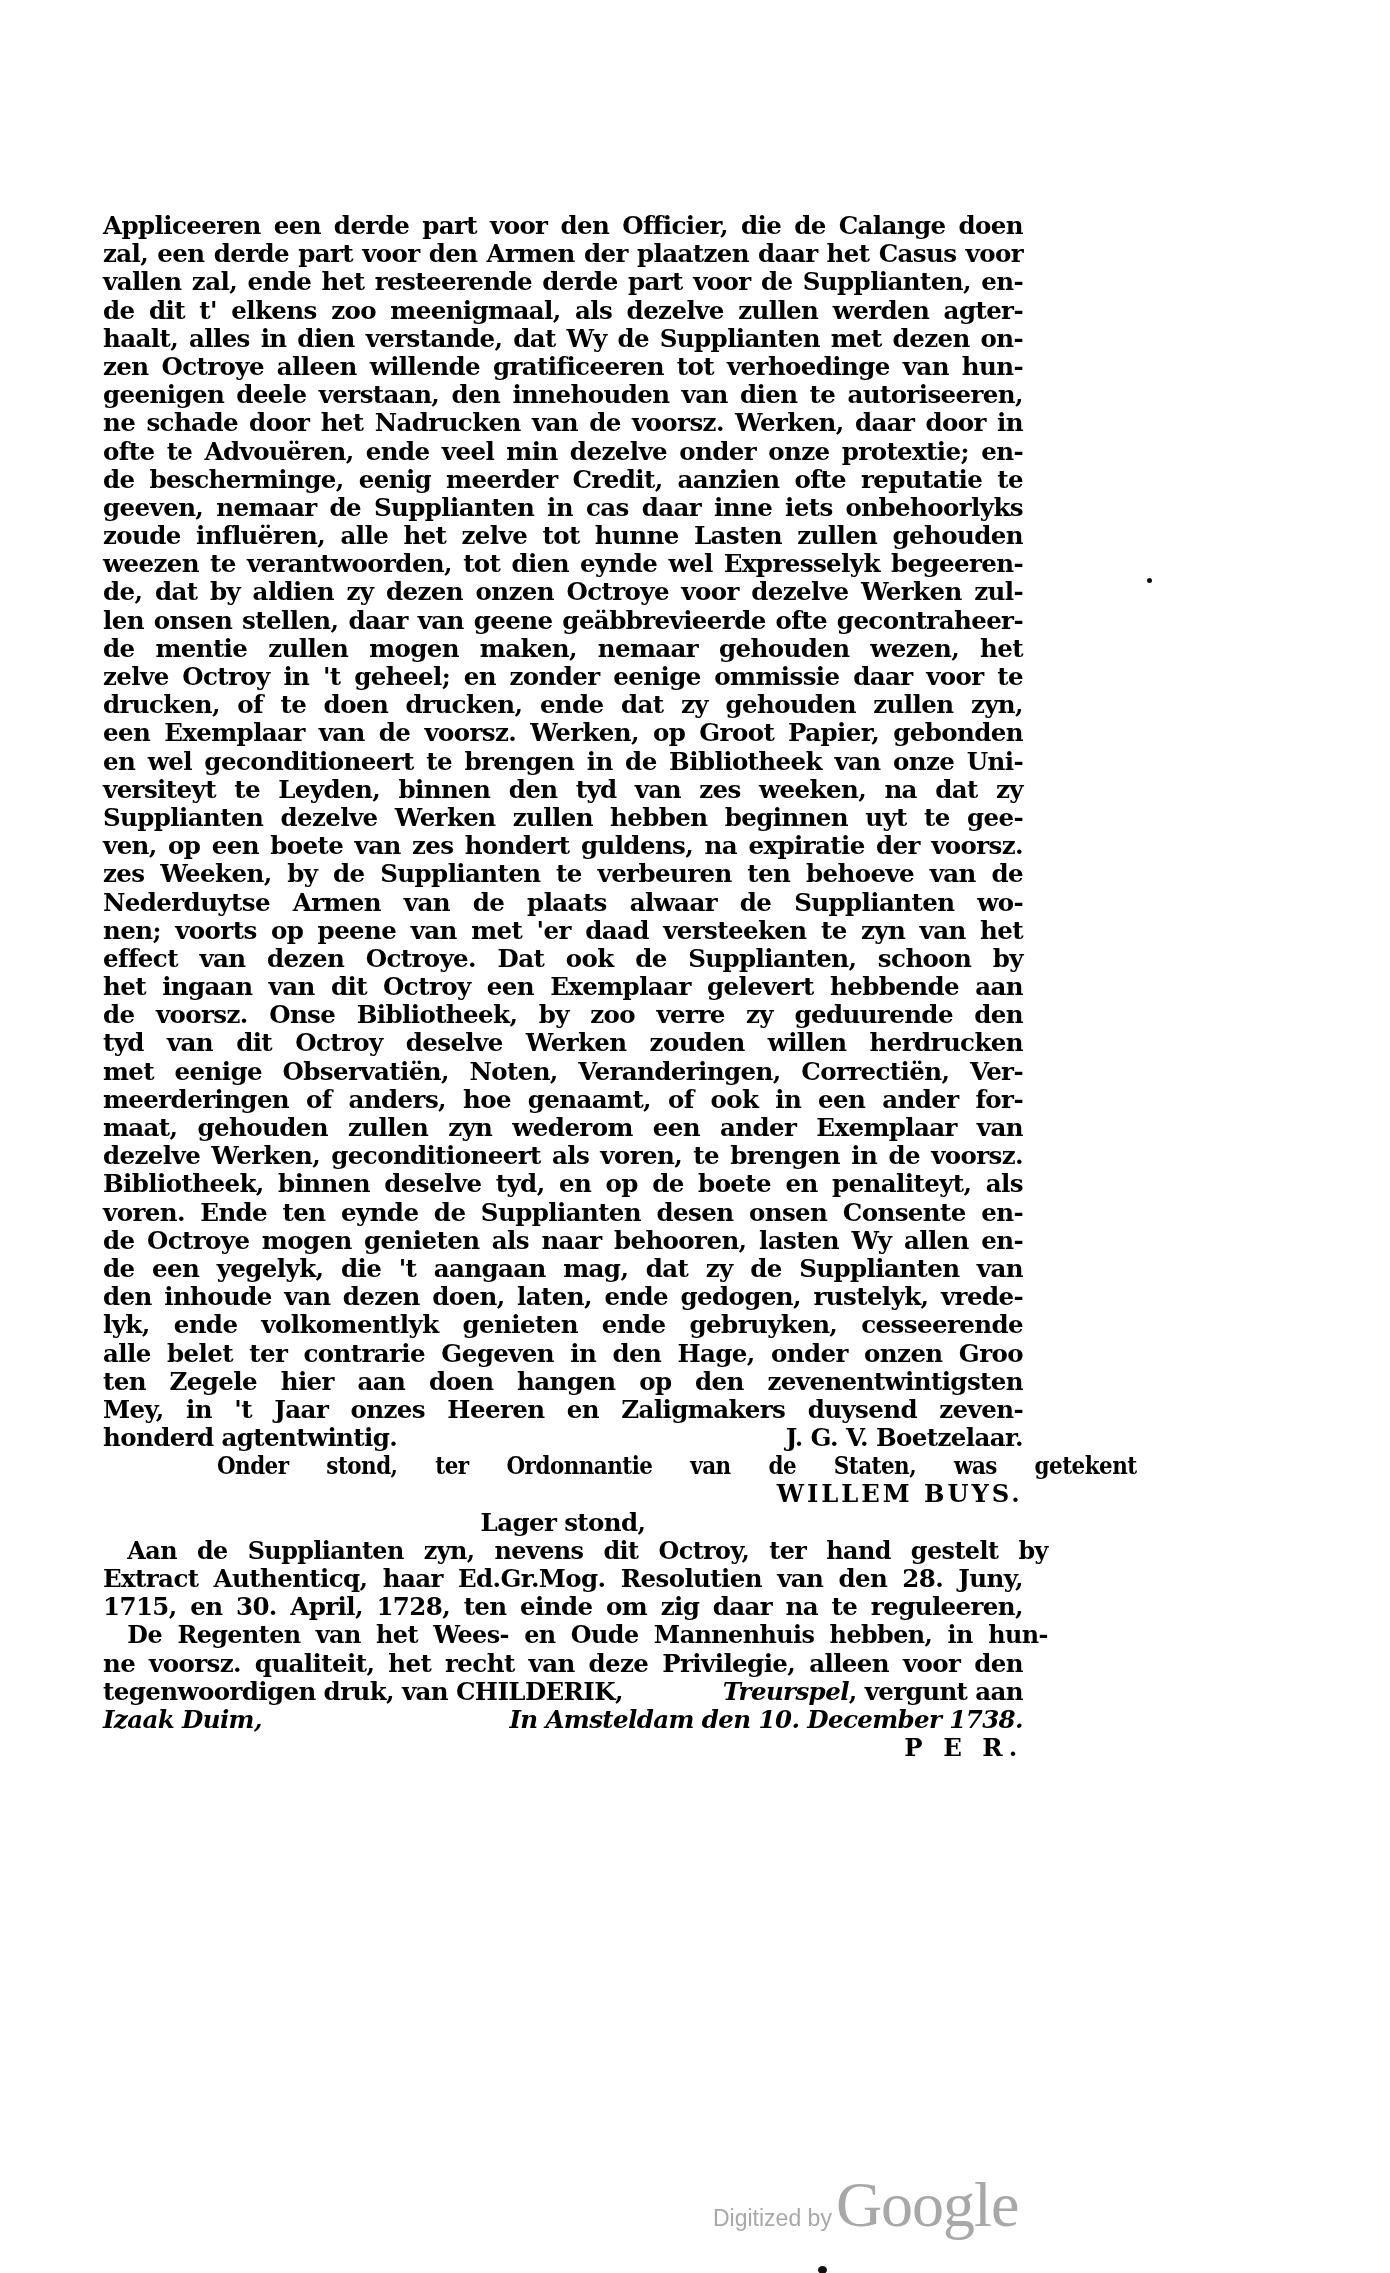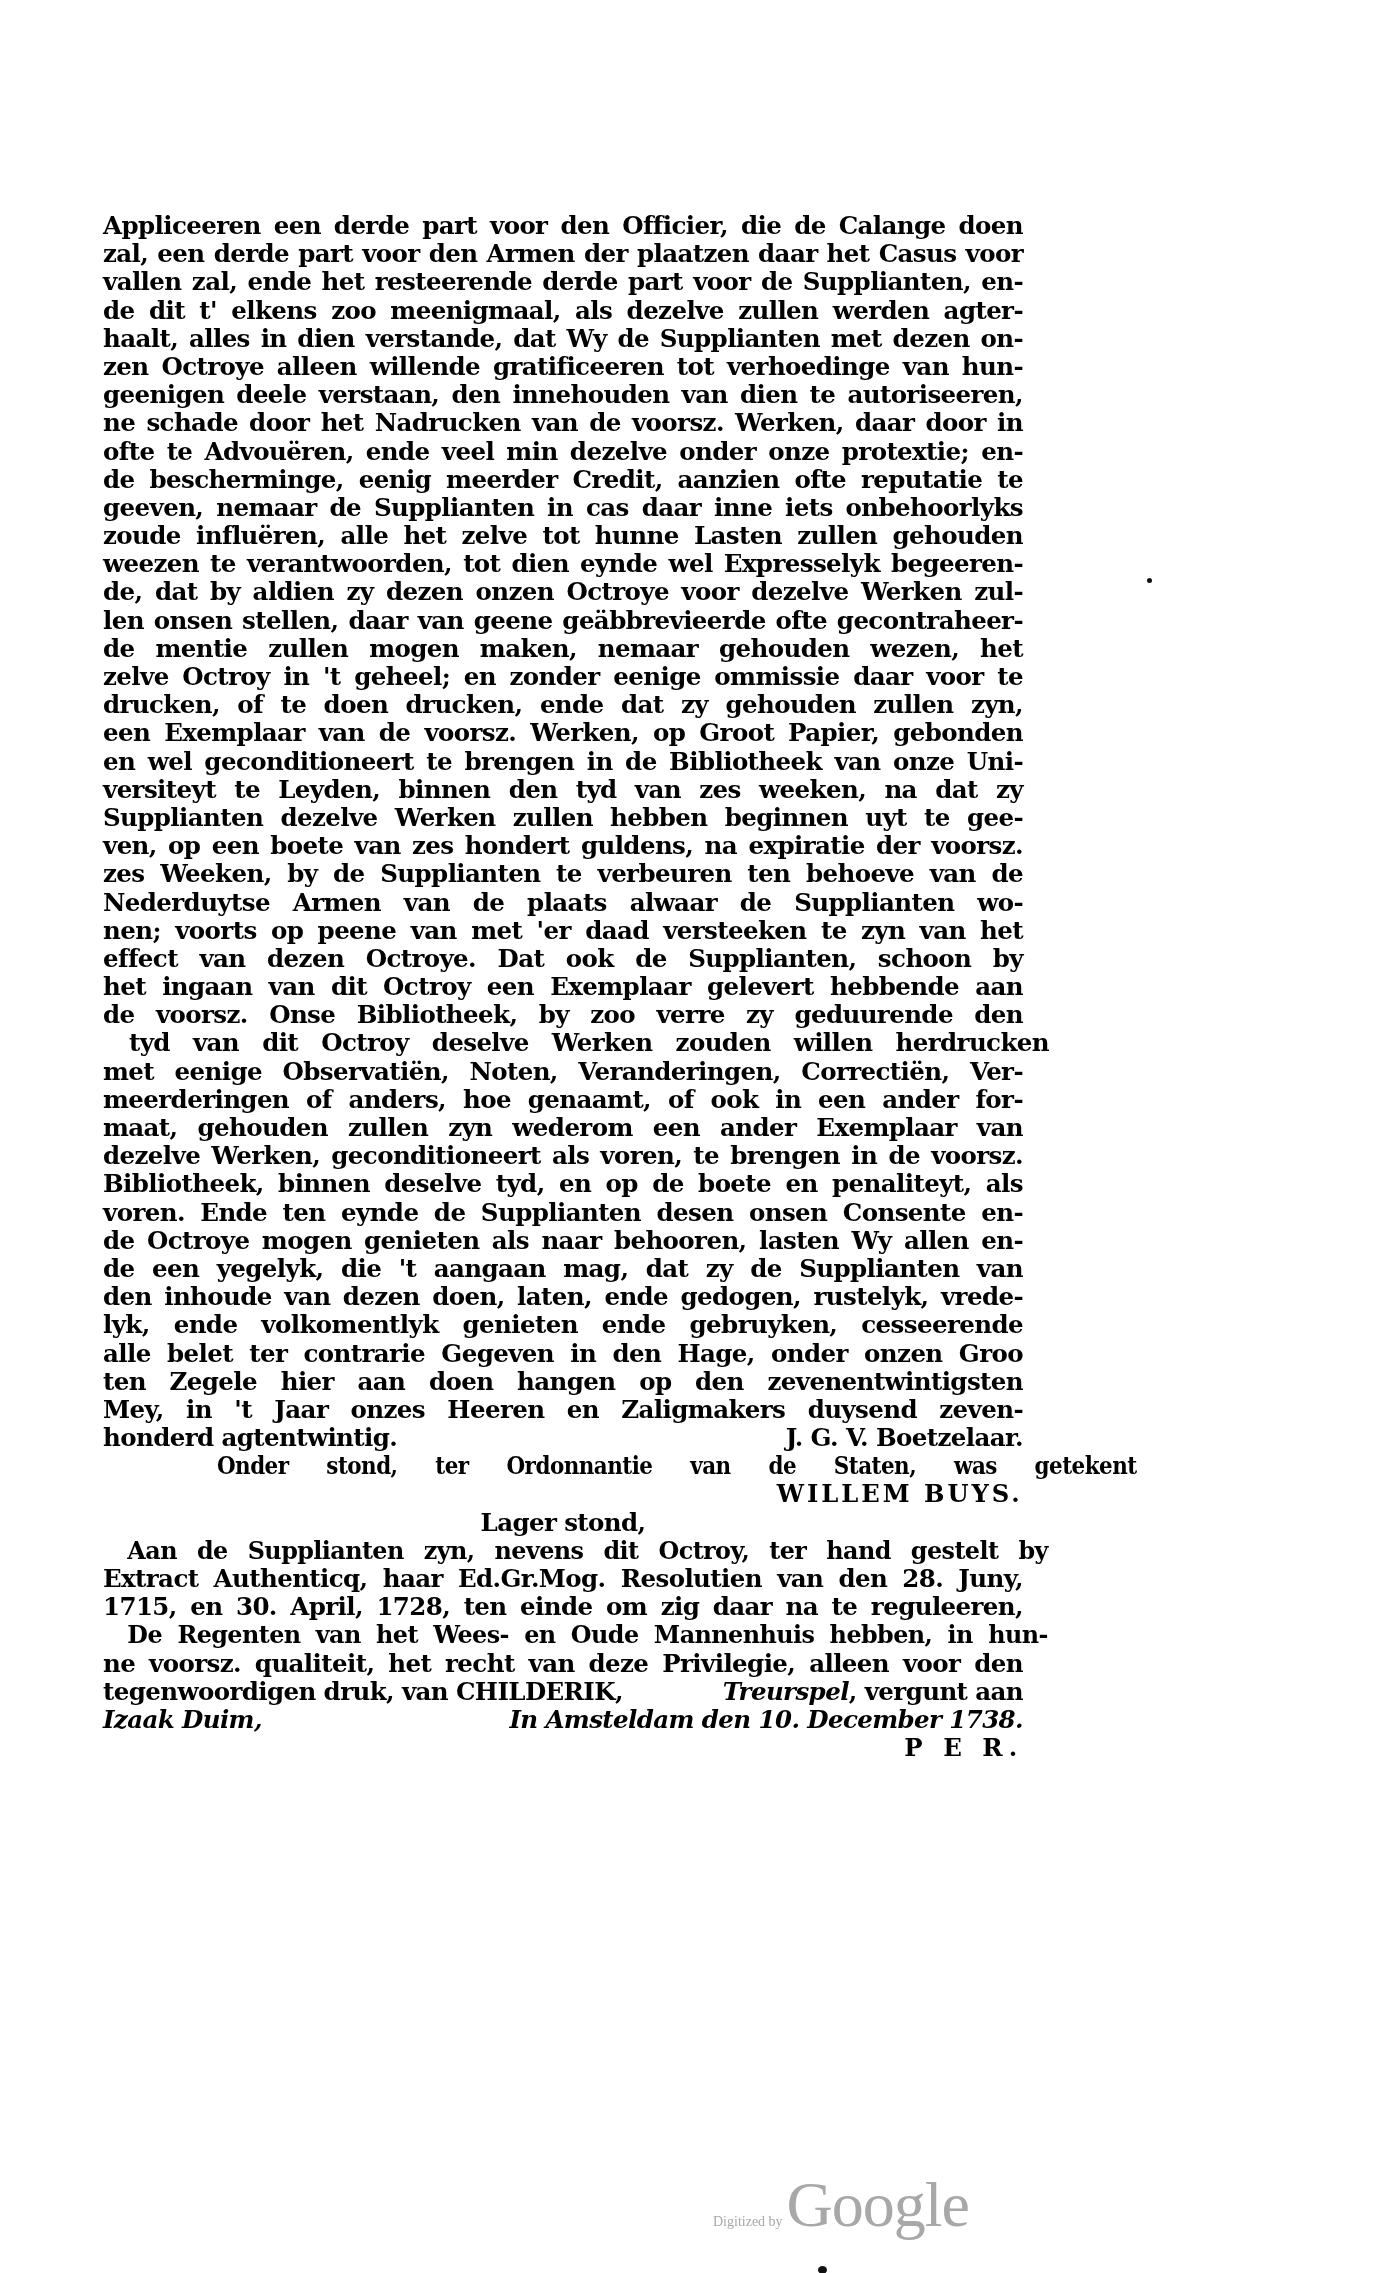--- a/index.html
+++ b/index.html
@@ -55,22 +55,22 @@
     .watermark {
       position: absolute;
       left: 713px;
       top: 2168px;
       color: #a8a8a8;
       display: flex;
       align-items: baseline;
       white-space: nowrap;
     }
     .wm-small {
-      font-family: Liberation Serif, serif;
-      font-size: 14px;
+      font-family: Liberation Sans, sans-serif;
+      font-size: 23px;
       font-weight: normal;
       margin-right: 4px;
     }
     .wm-big {
       font-family: "Liberation Serif", "DejaVu Serif", serif;
       font-size: 64px;
       letter-spacing: -1px;
     }
     .speck {
       position: absolute;
@@ -106,21 +106,21 @@
     <span class="line" style="width: 920px;">en wel geconditioneert te brengen in de Bibliotheek van onze Uni-</span>
     <span class="line" style="width: 920px;">versiteyt te Leyden, binnen den tyd van zes weeken, na dat zy</span>
     <span class="line" style="width: 920px;">Supplianten dezelve Werken zullen hebben beginnen uyt te gee-</span>
     <span class="line" style="width: 920px;">ven, op een boete van zes hondert guldens, na expiratie der voorsz.</span>
     <span class="line" style="width: 920px;">zes Weeken, by de Supplianten te verbeuren ten behoeve van de</span>
     <span class="line" style="width: 920px;">Nederduytse Armen van de plaats alwaar de Supplianten wo-</span>
     <span class="line" style="width: 920px;">nen; voorts op peene van met 'er daad versteeken te zyn van het</span>
     <span class="line" style="width: 920px;">effect van dezen Octroye. Dat ook de Supplianten, schoon by</span>
     <span class="line" style="width: 920px;">het ingaan van dit Octroy een Exemplaar gelevert hebbende aan</span>
     <span class="line" style="width: 920px;">de voorsz. Onse Bibliotheek, by zoo verre zy geduurende den</span>
-    <span class="line" style="width: 920px; margin-left: 26px;">tyd van dit Octroy deselve Werken zouden willen herdrucken</span>
+    <span class="line" style="width: 920px;">tyd van dit Octroy deselve Werken zouden willen herdrucken</span>
     <span class="line" style="width: 920px;">met eenige Observatiën, Noten, Veranderingen, Correctiën, Ver-</span>
     <span class="line" style="width: 920px;">meerderingen of anders, hoe genaamt, of ook in een ander for-</span>
     <span class="line" style="width: 920px;">maat, gehouden zullen zyn wederom een ander Exemplaar van</span>
     <span class="line" style="width: 920px;">dezelve Werken, geconditioneert als voren, te brengen in de voorsz.</span>
     <span class="line" style="width: 920px;">Bibliotheek, binnen deselve tyd, en op de boete en penaliteyt, als</span>
     <span class="line" style="width: 920px;">voren. Ende ten eynde de Supplianten desen onsen Consente en-</span>
     <span class="line" style="width: 920px;">de Octroye mogen genieten als naar behooren, lasten Wy allen en-</span>
     <span class="line" style="width: 920px;">de een yegelyk, die 't aangaan mag, dat zy de Supplianten van</span>
     <span class="line" style="width: 920px;">den inhoude van dezen doen, laten, ende gedogen, rustelyk, vrede-</span>
     <span class="line" style="width: 920px;">lyk, ende volkomentlyk genieten ende gebruyken, cesseerende</span>

